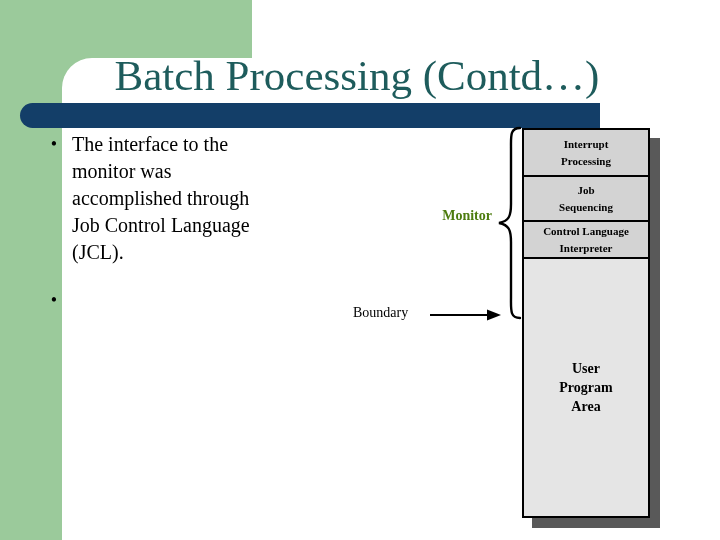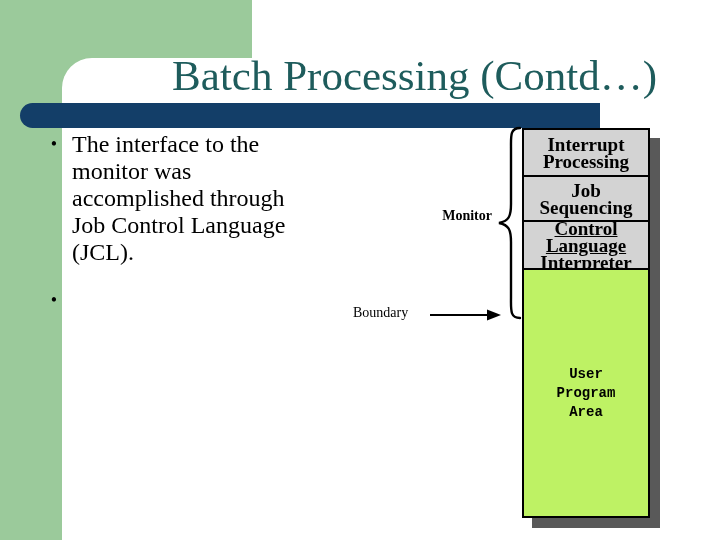--- a/index.html
+++ b/index.html
@@ -12,51 +12,51 @@
   .content-panel{
     position:absolute;left:62px;top:58px;right:0;bottom:0;background:#FFFFFF;
     border-top-left-radius:30px;
   }
   .title-bar{
     position:absolute;left:20px;top:103px;width:580px;height:25px;
     background:#133E68;border-radius:13px 0 0 13px;
   }
   .page-title{
     position:absolute;left:57px;top:51px;width:600px;height:50px;
-    text-align:right;font-size:43px;line-height:50px;color:#1E5C5C;
+    text-align:center;font-size:43px;line-height:50px;color:#1E5C5C;
     white-space:nowrap;letter-spacing:0px;
   }
   .bullets{position:absolute;left:36px;top:131px;width:256px;}
   .bullet{display:flex;margin-bottom:21px;}
   .bullet-marker{
     width:36px;flex:0 0 36px;text-align:center;font-size:18px;line-height:27px;color:#000;
   }
   .bullet-text{
-    flex:1;font-size:24px;line-height:27px;color:#000;white-space:pre-wrap;
+    flex:1;font-size:20px;line-height:27px;color:#000;white-space:pre-wrap;
   }
   
   .memory-box{
     position:absolute;left:522px;top:128px;width:128px;height:390px;
     box-sizing:border-box;border:2px solid #000;background:#FFF;
     box-shadow:10px 10px 0 0 #595959;
     display:flex;flex-direction:column;
   }
   .mem-sec{
     box-sizing:border-box;display:flex;align-items:center;justify-content:center;
-    text-align:center;font-weight:bold;font-size:19px;line-height:17px;
+    text-align:center;font-weight:bold;font-size:11px;line-height:17px;
     white-space:pre-line;border-bottom:2px solid #000;background:#D3D3D3;color:#000;
   }
   .mem-sec.s0{height:47px;}
   .mem-sec.s1{height:47px;}
   .mem-sec.s2{height:45px;}
-  .mem-sec.s3{height:48px;text-decoration:underline;}
-  .mem-sec.s4{flex:1;border-bottom:none;background:#bef264;font-size:14px;line-height:19px;font-family:Liberation Mono, monospace;}
+  .mem-sec.s3{height:37px;}
+  .mem-sec.s4{flex:1;border-bottom:none;background:#e5e5e5;font-size:14px;line-height:19px;}
   .monitor-label{
     position:absolute;left:420px;top:208px;width:72px;text-align:right;
-    font-weight:bold;font-size:14px;color:#000000;
+    font-weight:bold;font-size:14px;color:#4d7c0f;
   }
   .boundary-label{
     position:absolute;left:353px;top:305px;width:80px;
     font-weight:normal;font-size:14px;color:#000;
   }
   .brace-svg{position:absolute;left:494px;top:126px;}
   .arrow-svg{position:absolute;left:430px;top:308px;}
 </style>
 </head>
 <body>

